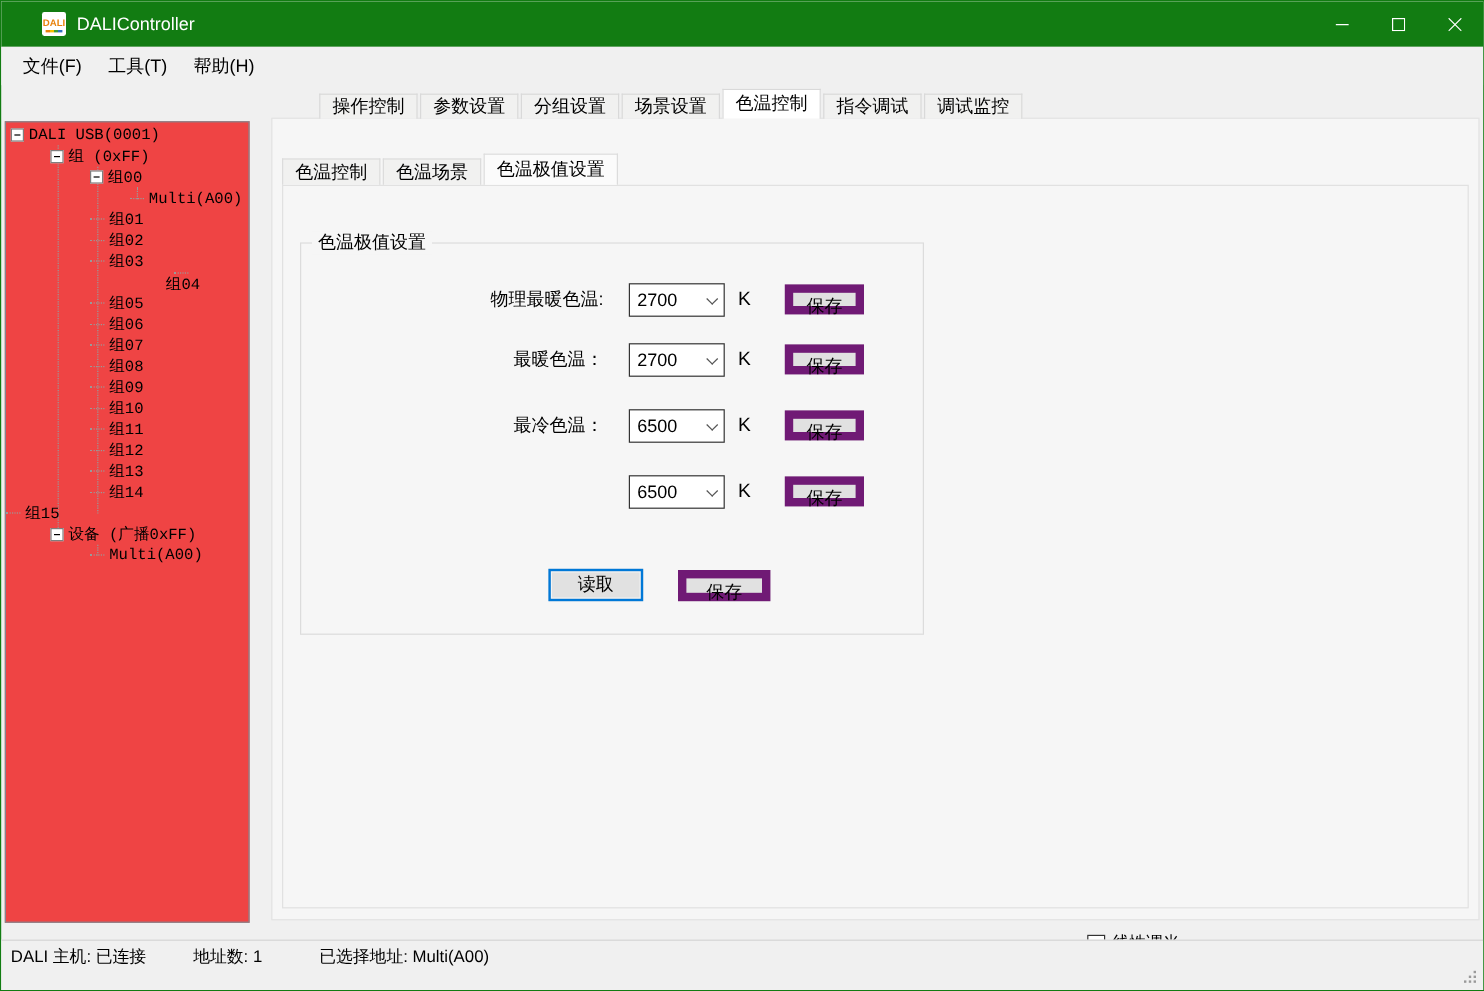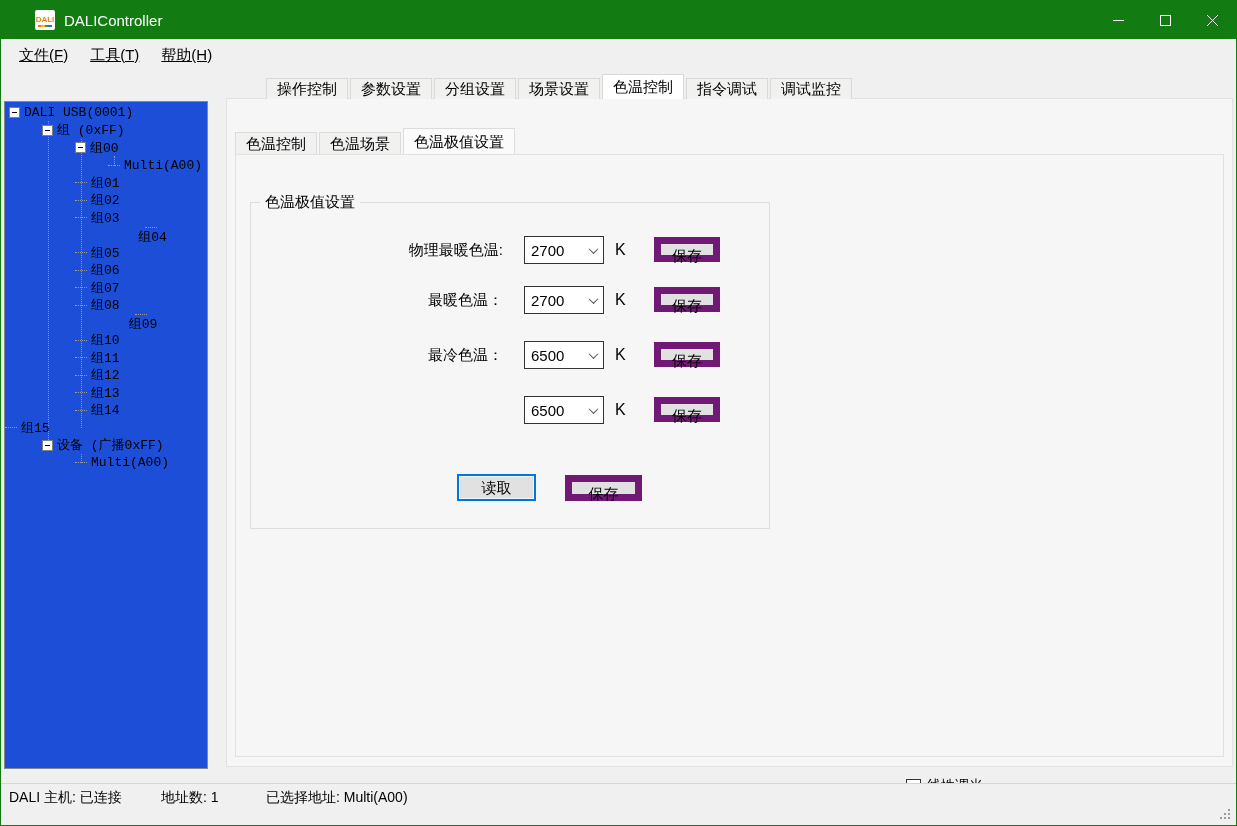--- a/index.html
+++ b/index.html
@@ -12,27 +12,27 @@
   .titlebar { height:38px; background:#127c12; display:flex; align-items:center;padding-left:24px; }
   .app-icon { width:20px; height:20px; margin-left:10px; background:#fff; border-radius:2px;
     display:flex; align-items:center; justify-content:center; position:relative; flex:none; }
   .app-icon span { font-size:8px; font-weight:bold; color:#e8820c; letter-spacing:0; line-height:1; }
   .app-icon::after { content:""; position:absolute; left:3px; right:3px; bottom:3px; height:2px;
     background:linear-gradient(90deg,#e8820c 0 25%,#f2c000 25% 50%,#3d9b35 50% 75%,#2f6fc0 75% 100%); }
   .win-title { color:#fff; font-size:15px; margin-left:9px; }
   .caption { margin-left:auto; display:flex; height:100%; }
   .cap-btn { width:47px; height:100%; display:flex; align-items:center; justify-content:center; cursor:default; }
   
-  .menubar { height:32px; background:#f0f0f0; display:flex; align-items:center; padding-left:7px;text-decoration:underline; }
+  .menubar { height:32px; background:#f0f0f0; display:flex; align-items:center; padding-left:7px; }
   .menu-item { padding:5px 11px; font-size:15px; }
   
   .content { position:absolute; left:0; top:70px; right:0; bottom:0; }
   
   .tree-panel { position:absolute; left:3px; top:30px; width:204px; height:668px;
-    background:#1d4ed8; border:1px solid #82888f; overflow:hidden; }
+    background:#ef4444; border:1px solid #82888f; overflow:hidden; }
   .tree-rows { position:relative; padding-top:2px; }
   .tree-row { height:17.5px; display:flex; align-items:center;
     font-family:"Liberation Mono","DejaVu Sans Mono",monospace; font-size:13px; white-space:pre; }
   .expander { width:11px; height:11px; border:1px solid #7f7f7f; background:#fff;
     position:relative; flex:none; }
   .expander::before { content:""; position:absolute; left:2px; right:2px; top:4px; border-top:1px solid #000; }
   .stub { width:12px; border-top:1px dotted #9a9a9a; flex:none; }
   .tree-label { margin-left:4px; }
   .guide { position:absolute; width:0; border-left:1px dotted #9a9a9a; }
   
@@ -136,21 +136,21 @@
           <div class="tree-row" style="padding-left: 70px;"><div class="expander"></div><div class="tree-label">组00</div></div>
           <div class="tree-row" style="padding-left: 103px;"><div class="stub"></div><div class="tree-label">Multi(A00)</div></div>
           <div class="tree-row" style="padding-left: 70px;"><div class="stub"></div><div class="tree-label">组01</div></div>
           <div class="tree-row" style="padding-left: 70px;"><div class="stub"></div><div class="tree-label">组02</div></div>
           <div class="tree-row" style="padding-left: 70px;"><div class="stub"></div><div class="tree-label">组03</div></div>
           <div class="tree-row" style="padding-left: 89px; flex-direction: column;"><div class="stub"></div><div class="tree-label">组04</div></div>
           <div class="tree-row" style="padding-left: 70px;"><div class="stub"></div><div class="tree-label">组05</div></div>
           <div class="tree-row" style="padding-left: 70px;"><div class="stub"></div><div class="tree-label">组06</div></div>
           <div class="tree-row" style="padding-left: 70px;"><div class="stub"></div><div class="tree-label">组07</div></div>
           <div class="tree-row" style="padding-left: 70px;"><div class="stub"></div><div class="tree-label">组08</div></div>
-          <div class="tree-row" style="padding-left: 70px; flex-direction: column;"><div class="stub"></div><div class="tree-label">组09</div></div>
+          <div class="tree-row" style="padding-left: 70px;"><div class="stub"></div><div class="tree-label">组09</div></div>
           <div class="tree-row" style="padding-left: 70px;"><div class="stub"></div><div class="tree-label">组10</div></div>
           <div class="tree-row" style="padding-left: 70px;"><div class="stub"></div><div class="tree-label">组11</div></div>
           <div class="tree-row" style="padding-left: 70px;"><div class="stub"></div><div class="tree-label">组12</div></div>
           <div class="tree-row" style="padding-left: 70px;"><div class="stub"></div><div class="tree-label">组13</div></div>
           <div class="tree-row" style="padding-left: 70px;"><div class="stub"></div><div class="tree-label">组14</div></div>
           <div class="tree-row" style=""><div class="stub"></div><div class="tree-label">组15</div></div>
           <div class="tree-row" style="padding-left: 37px;"><div class="expander"></div><div class="tree-label">设备 (广播0xFF)</div></div>
           <div class="tree-row" style="padding-left: 70px;"><div class="stub"></div><div class="tree-label">Multi(A00)</div></div>
         </div>
     </div>

